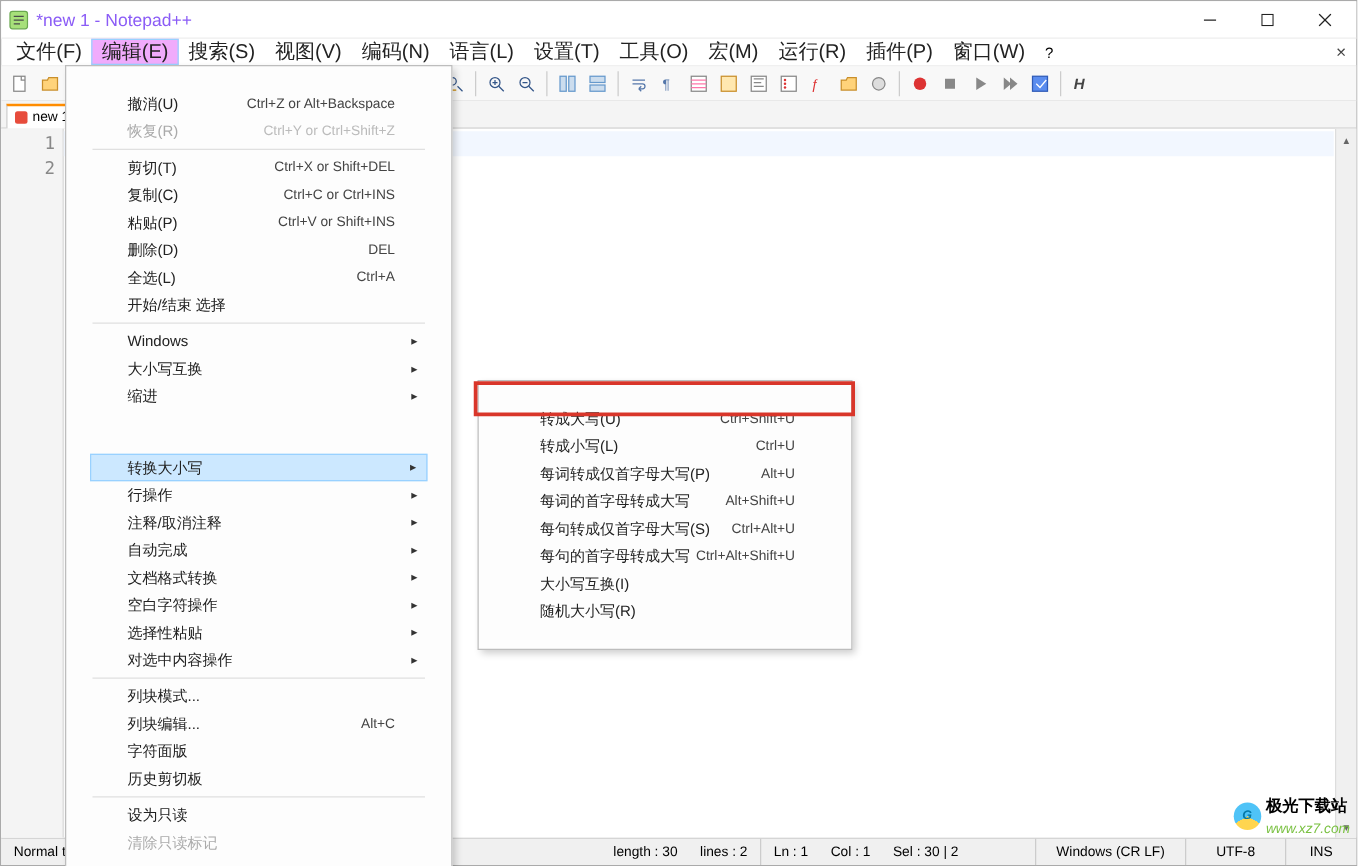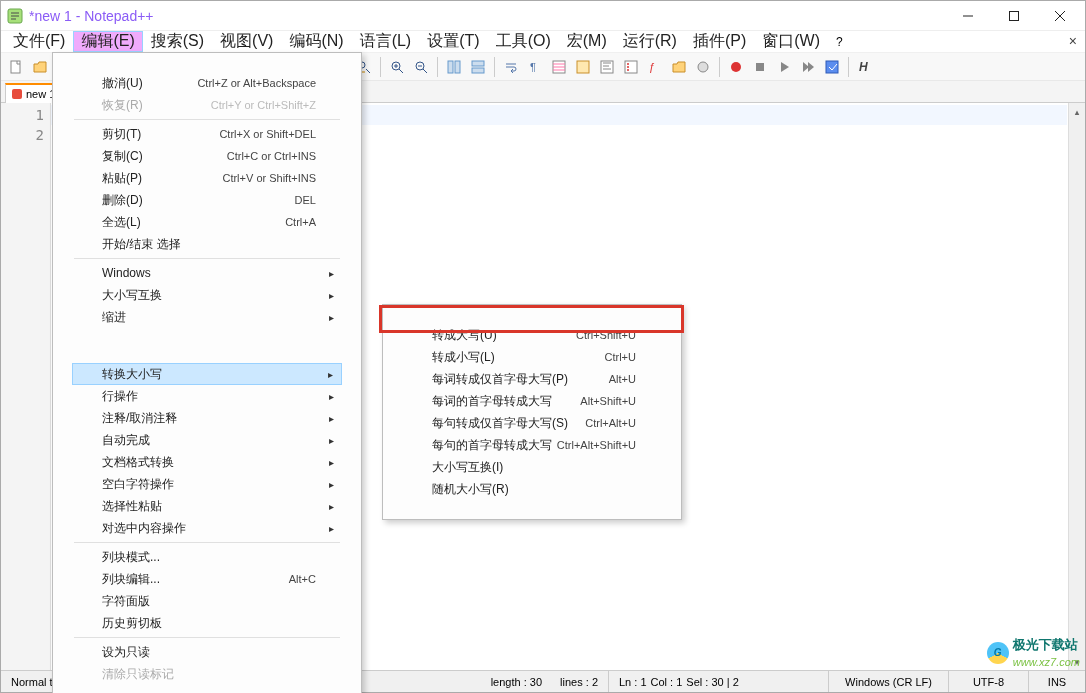--- a/index.html
+++ b/index.html
@@ -40,21 +40,21 @@
 .dropdown .row .shortcut { position: absolute; right: 26px; color: #444; font-size: 11px; }
 .dropdown .row.disabled .shortcut { color: #bbb; }
 .dropdown .row .arrow { position: absolute; right: 8px; font-size: 10px; color: #333; }
 .dropdown .divider { height: 1px; background: #e0e0e0; margin: 3px 2px; }
 .menu-main { left: 52px; top: 52px; width: 310px; }
 .menu-sub { left: 382px; top: 304px; width: 300px; }
 .sub-highlight { border: 3px solid #d9362a; position:absolute; left:379px; top:305px; width:305px; height:28px; z-index:200; pointer-events:none; }
 
 .watermark { position: absolute; right: 6px; bottom: 24px; font-size: 13px; color: #7ac142; font-style: italic; z-index: 50; display:flex; align-items:center; gap:4px; }
 .watermark .logo-g { width: 22px; height: 22px; border-radius: 50%; background: conic-gradient(#4fc3f7 0 120deg, #ffd54f 120deg 240deg, #4fc3f7 240deg 360deg); display:flex; align-items:center; justify-content:center; color:#0478a7; font-weight:bold; font-size:10px; }
-.watermark .cn { color: #0f766e; font-weight: bold; font-style: normal; }
+.watermark .cn { color: #000000; font-weight: bold; font-style: normal; }
 .watermark .url { font-size: 11px; }
 svg { display: block; }
 </style>
 </head>
 <body>
 
 <div class="window">
 
   <div class="titlebar">
     <span class="app-icon">
@@ -332,21 +332,21 @@
       </div>
     </div>
   </div>
 
   <div class="statusbar">
     <div class="cell" style="width:300px">Normal text file</div>
     <div class="cell flex">
       <span><span>length :</span> <span>30</span></span>
       <span><span>lines :</span> <span>2</span></span>
     </div>
-    <div class="cell" style="width:220px; gap:4px">
+    <div class="cell" style="width:220px; gap:18px">
       <span><span>Ln :</span> <span>1</span></span>
       <span><span>Col :</span> <span>1</span></span>
       <span><span>Sel :</span> <span>30 | 2</span></span>
     </div>
     <div class="cell" style="width:120px; justify-content:center">Windows (CR LF)</div>
     <div class="cell" style="width:80px; justify-content:center">UTF-8</div>
     <div class="cell" style="width:56px; justify-content:center; border-right:none">INS</div>
   </div>
 </div>
 

